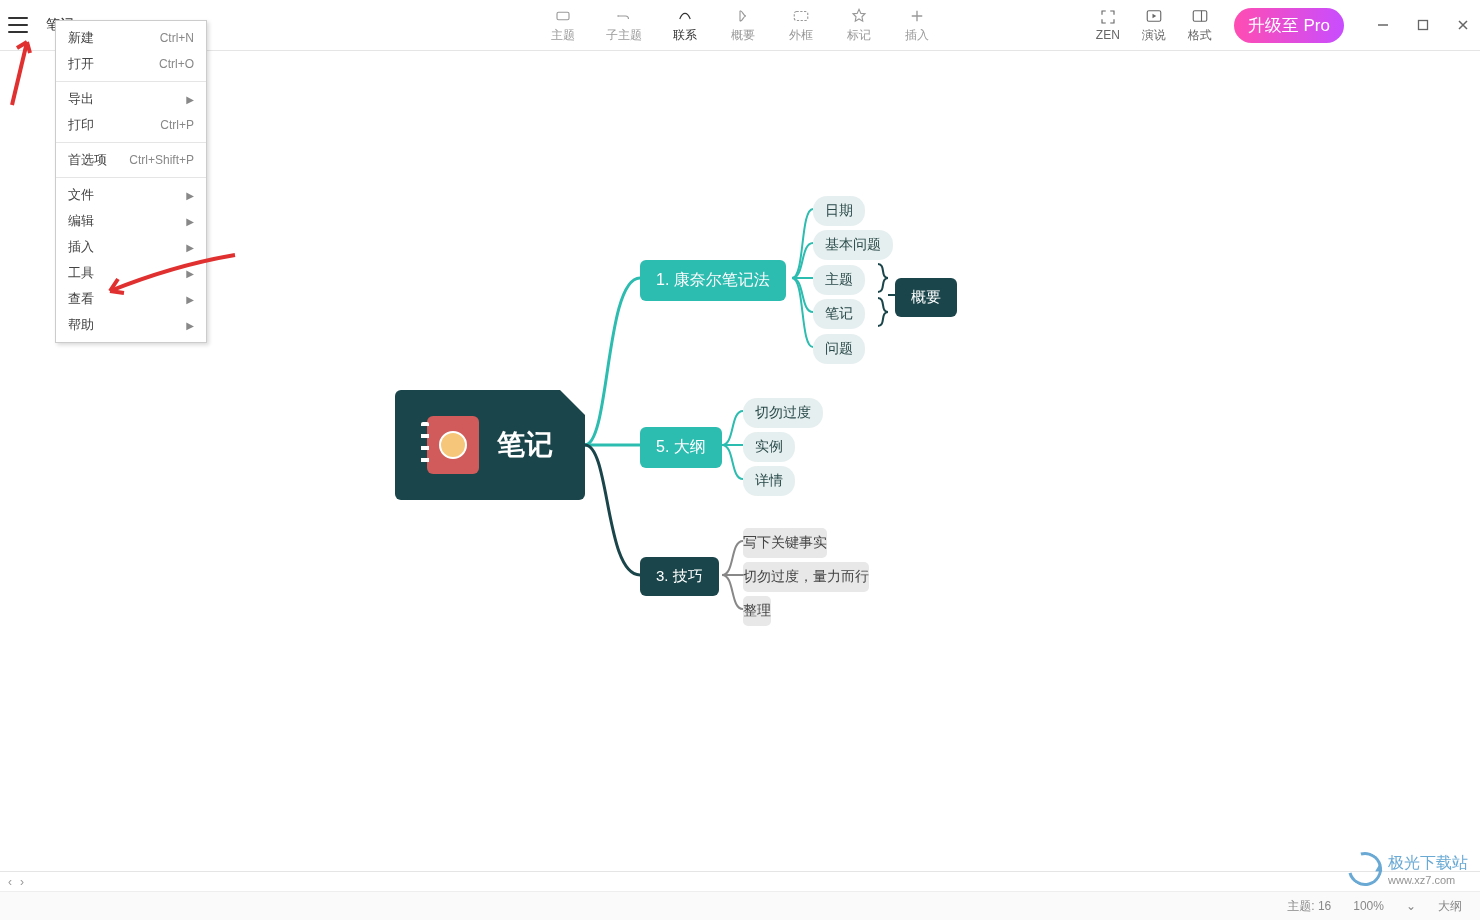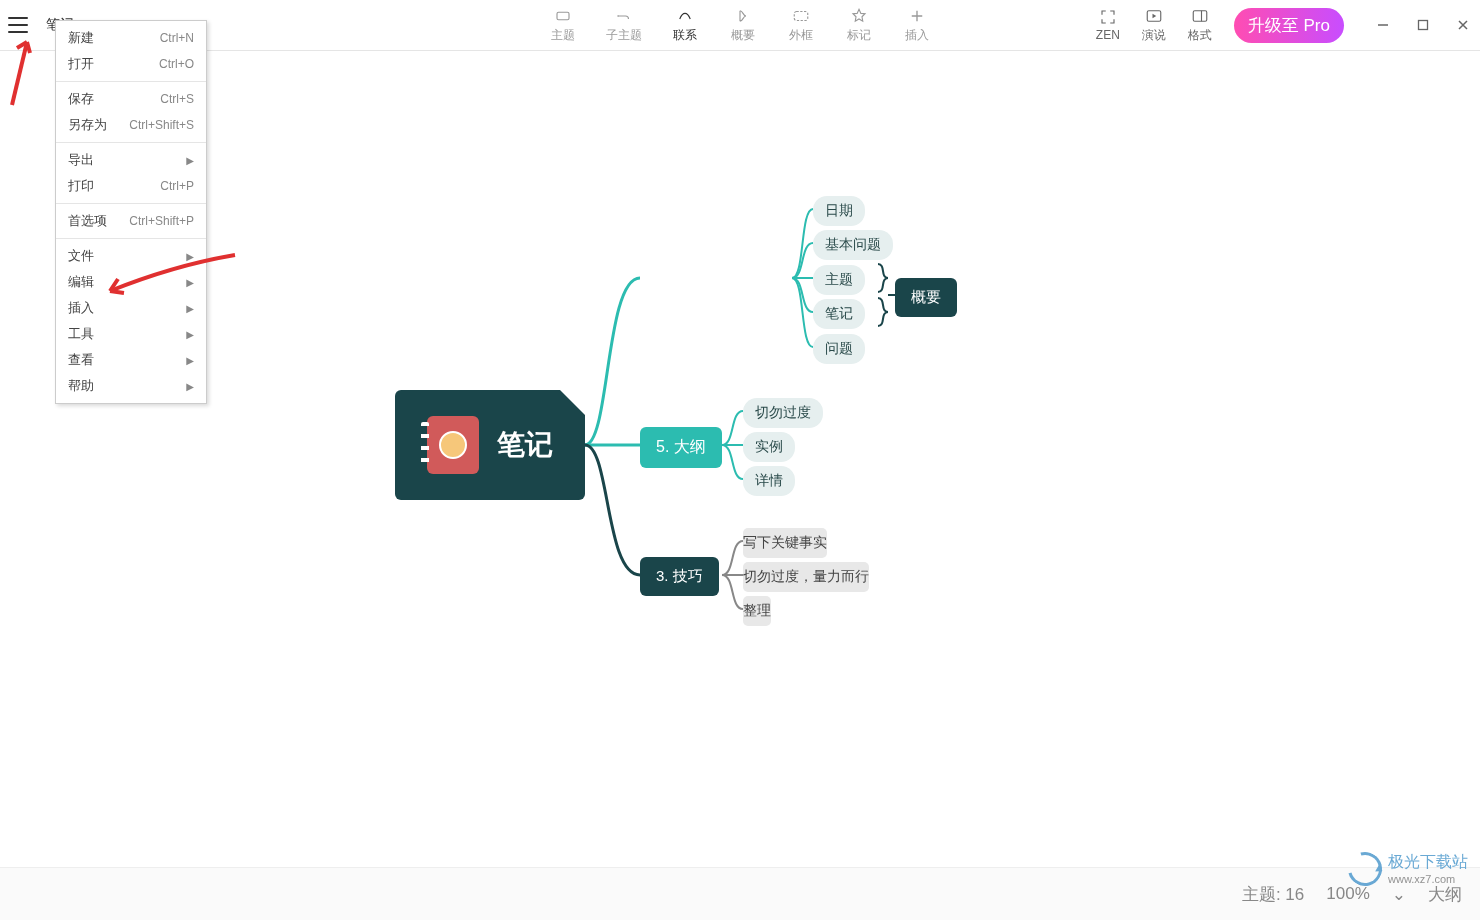--- a/index.html
+++ b/index.html
@@ -33,23 +33,23 @@
 .root-icon::before{content:"";position:absolute;left:-6px;top:6px;bottom:6px;width:8px;background:repeating-linear-gradient(#fff 0 4px,transparent 4px 12px);border-radius:2px}
 .root-icon .face{width:24px;height:24px;border-radius:50%;background:#f6c77a;border:2px solid #fff}
 .branch{background:#2cbcb0;color:#fff;font-size:16px;font-weight:500}
 .leaf{background:#e6efef;color:#2a4a4a;font-size:14px;padding:6px 12px;border-radius:14px}
 .leaf2{background:#e8e8e8;color:#444;font-size:14px;padding:6px 0;border-radius:5px}
 .summary{background:#1a454a;color:#fff;font-size:15px;padding:10px 16px;border-radius:6px}
 svg.connectors{position:absolute;top:0;left:0;width:100%;height:100%;pointer-events:none}
 
 .arrow-red{position:absolute;pointer-events:none;z-index:30}
 
-.status{position:absolute;bottom:0;left:0;right:0;height:28px;background:#fafafa;border-top:1px solid #eee;display:flex;align-items:center;justify-content:flex-end;padding:12px 18px;font-size:17px;color:#888;gap:22px}
+.status{position:absolute;bottom:0;left:0;right:0;height:28px;background:#fafafa;border-top:1px solid #eee;display:flex;align-items:center;justify-content:flex-end;padding:0 18px;font-size:12px;color:#888;gap:22px}
 .sheet-tabs{position:absolute;bottom:28px;left:0;right:0;height:20px;border-top:1px solid #e5e5e5;display:flex;align-items:center;gap:8px;padding-left:8px;font-size:12px;color:#999}
-.watermark{position:absolute;right:12px;bottom:34px;display:flex;align-items:flex-start;gap:6px;font-size:16px;color:#5aa0d0;font-weight:500;opacity:.9}
+.watermark{position:absolute;right:12px;bottom:34px;display:flex;align-items:center;gap:6px;font-size:16px;color:#5aa0d0;font-weight:500;opacity:.9}
 .wm-icon{width:28px;height:28px;border:3px solid #5aa0d0;border-left-color:transparent;border-radius:50%;position:relative;transform:rotate(30deg)}
 .wm-icon::after{content:"";position:absolute;top:3px;right:-2px;width:0;height:0;border-left:6px solid #5aa0d0;border-top:4px solid transparent;border-bottom:4px solid transparent}
 </style>
 </head>
 <body>
 
 <div class="toolbar">
   <div class="tb-left">
     <div class="hamburger">
         <span></span>
@@ -151,30 +151,20 @@
         <span>新建</span>
         <span class="sc">Ctrl+N</span>
       </div>
     <div class="menu-item">
         <span>打开</span>
         <span class="sc">Ctrl+O</span>
       </div>
   </div>
   <div class="menu-sec">
     <div class="menu-item">
-        <span>保存</span>
-        <span class="sc">Ctrl+S</span>
-      </div>
-    <div class="menu-item">
-        <span>另存为</span>
-        <span class="sc">Ctrl+Shift+S</span>
-      </div>
-  </div>
-  <div class="menu-sec">
-    <div class="menu-item">
         <span>导出</span>
         <span class="arrow">▶</span>
       </div>
     <div class="menu-item">
         <span>打印</span>
         <span class="sc">Ctrl+P</span>
       </div>
   </div>
   <div class="menu-sec">
     <div class="menu-item">
@@ -245,20 +235,21 @@
   </svg>
 
   <div class="node root" style="left:395px;top:340px;width:190px;height:110px">
     <div class="root-corner"></div>
     <div class="root-icon">
         <div class="face"></div>
       </div>
     <span>笔记</span>
   </div>
 
+  <div class="node branch" style="left:640px;top:210px">1. 康奈尔笔记法</div>
   <div class="node leaf" style="left:813px;top:146px">日期</div>
   <div class="node leaf" style="left:813px;top:180px">基本问题</div>
   <div class="node leaf" style="left:813px;top:215px">主题</div>
   <div class="node leaf" style="left:813px;top:249px">笔记</div>
   <div class="node leaf" style="left:813px;top:284px">问题</div>
   <div class="node summary" style="left:895px;top:228px">概要</div>
 
   <div class="node branch" style="left:640px;top:377px">5. 大纲</div>
   <div class="node leaf" style="left:743px;top:348px">切勿过度</div>
   <div class="node leaf" style="left:743px;top:382px">实例</div>

